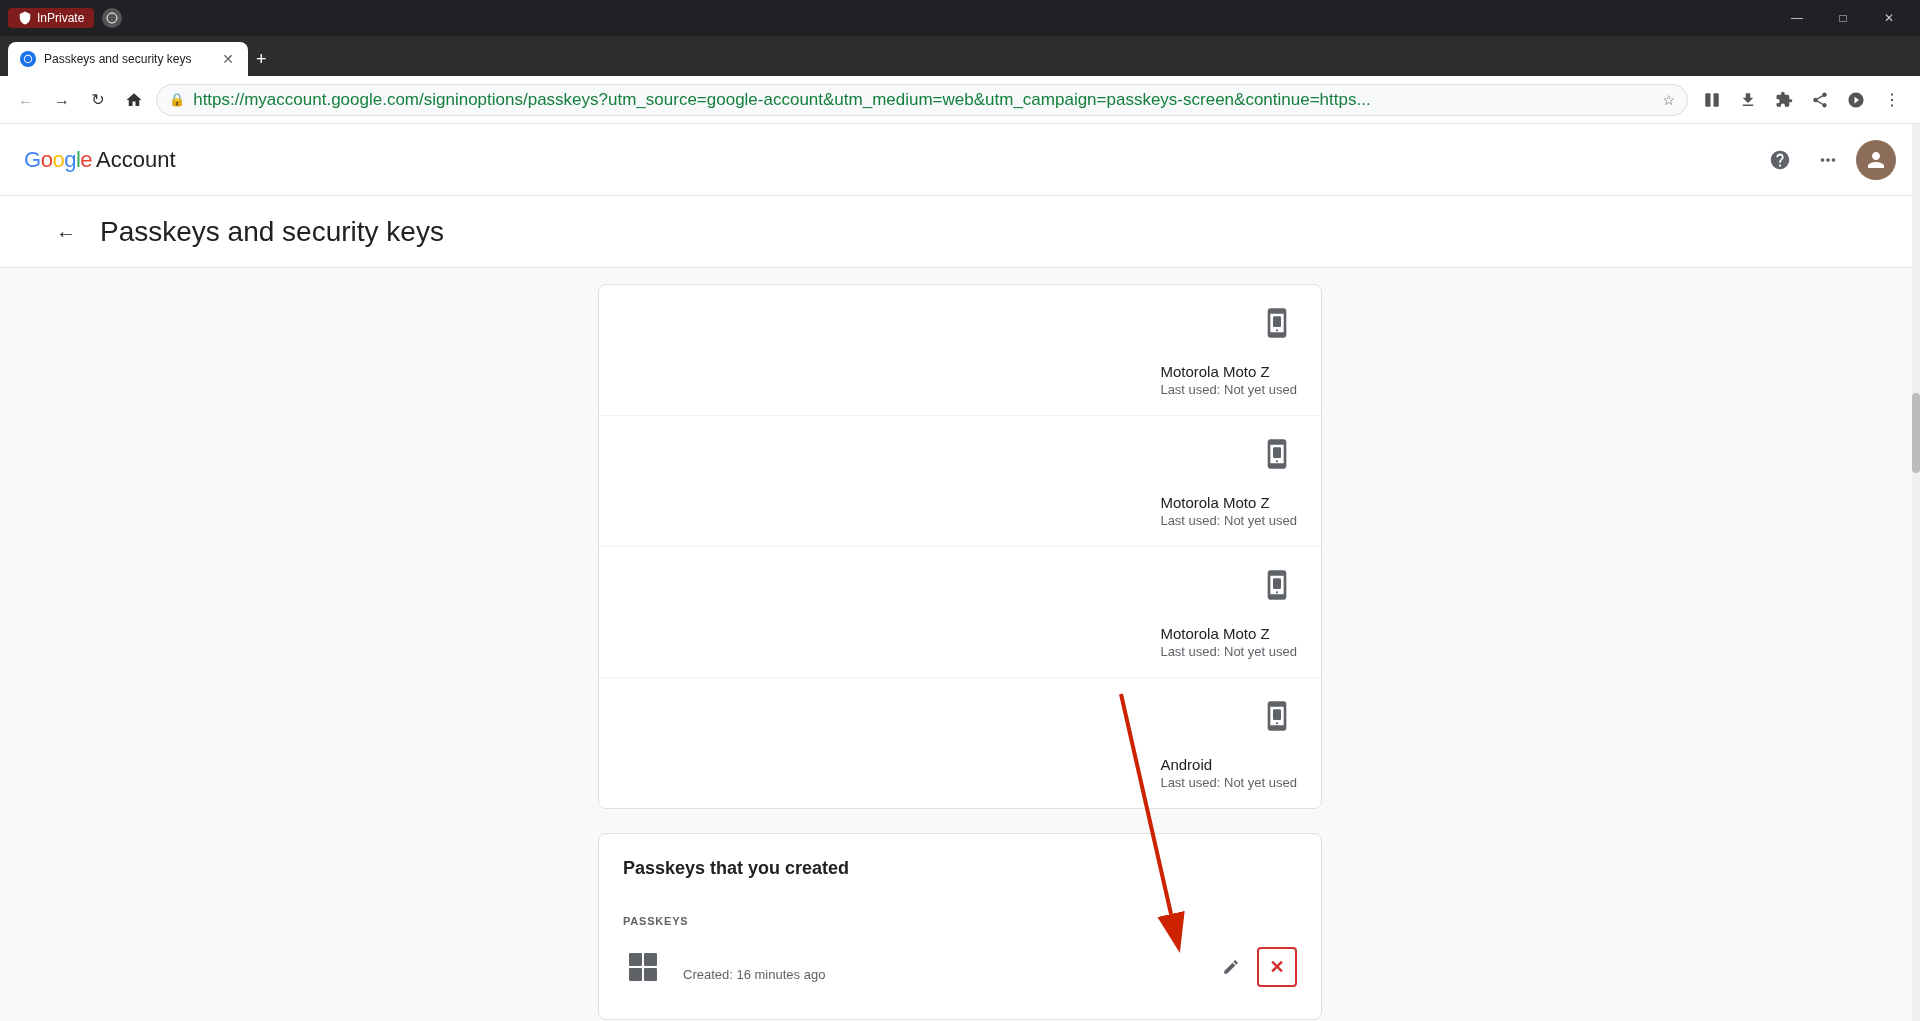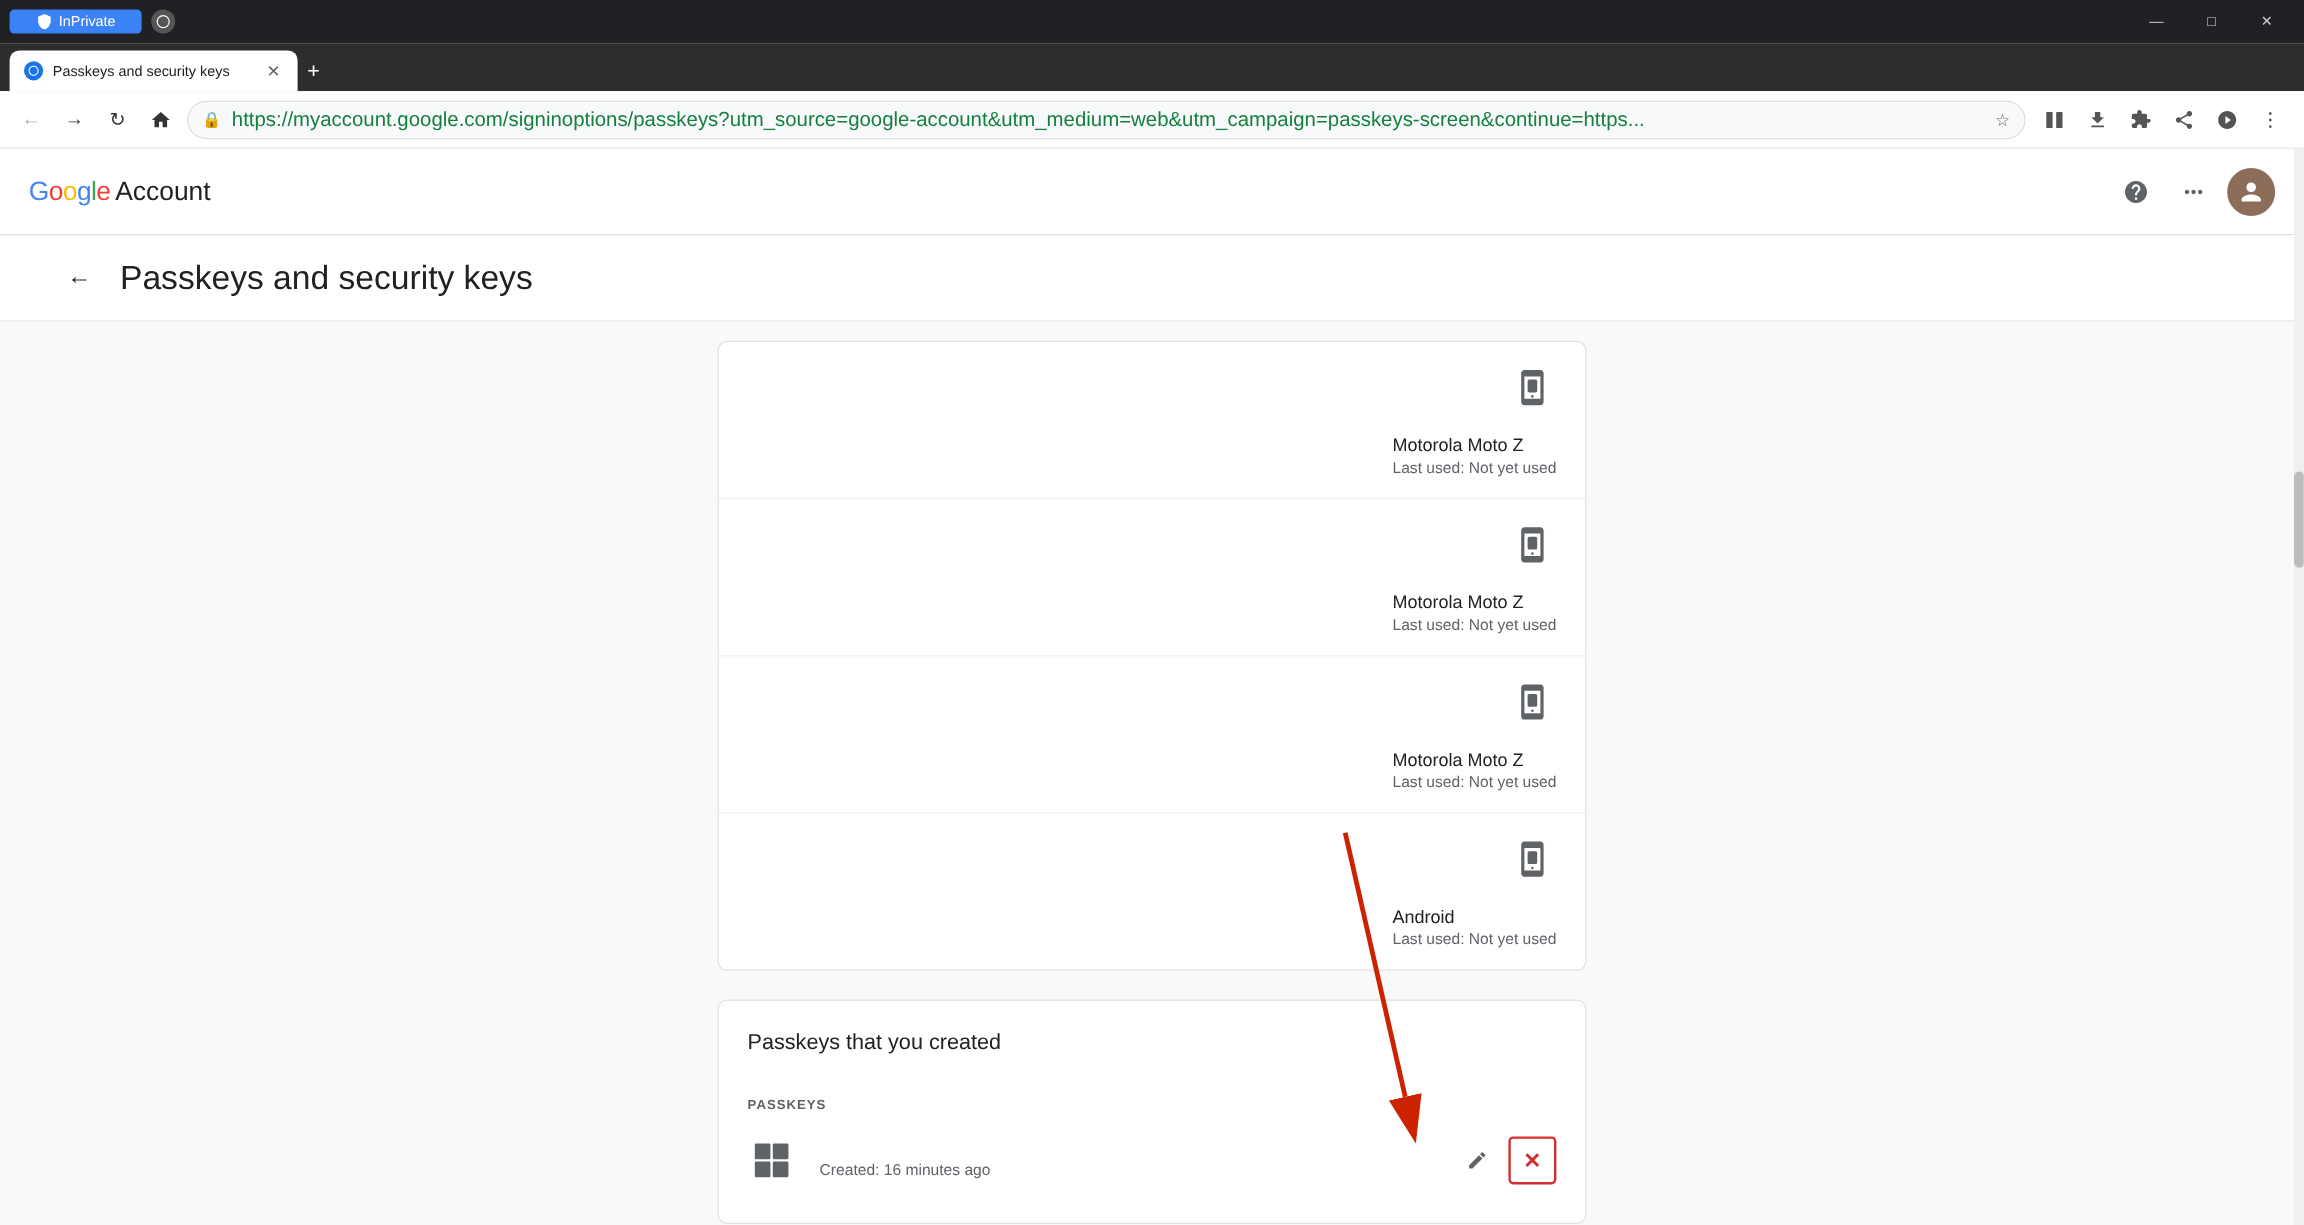--- a/index.html
+++ b/index.html
@@ -11,24 +11,24 @@
     .title-bar {
       background: #202124;
       height: 36px;
       display: flex;
       align-items: center;
       padding: 0 8px;
       gap: 8px;
     }
 
     .inprivate-badge {
-      background: #3b82f6;
+      background: #7f1d1d;
       color: #fff;
       font-size: 12px;
-      padding: 3px 22px;
+      padding: 3px 10px;
       border-radius: 4px;
       display: flex;
       align-items: center;
       gap: 5px;
     }
 
     .tab-bar {
       background: #2d2d2d;
       height: 40px;
       display: flex;
@@ -327,21 +327,21 @@
     
     .passkeys-card {
       background: #fff;
       border-radius: 8px;
       border: 1px solid #e0e0e0;
       padding: 24px;
     }
 
     .passkeys-section-title {
       font-size: 18px;
-      font-weight: 400;
+      font-weight: 700;
       color: #202124;
       margin-bottom: 16px;
     }
 
     .passkeys-label {
       font-size: 11px;
       font-weight: 600;
       color: #5f6368;
       letter-spacing: 0.8px;
       text-transform: uppercase;

